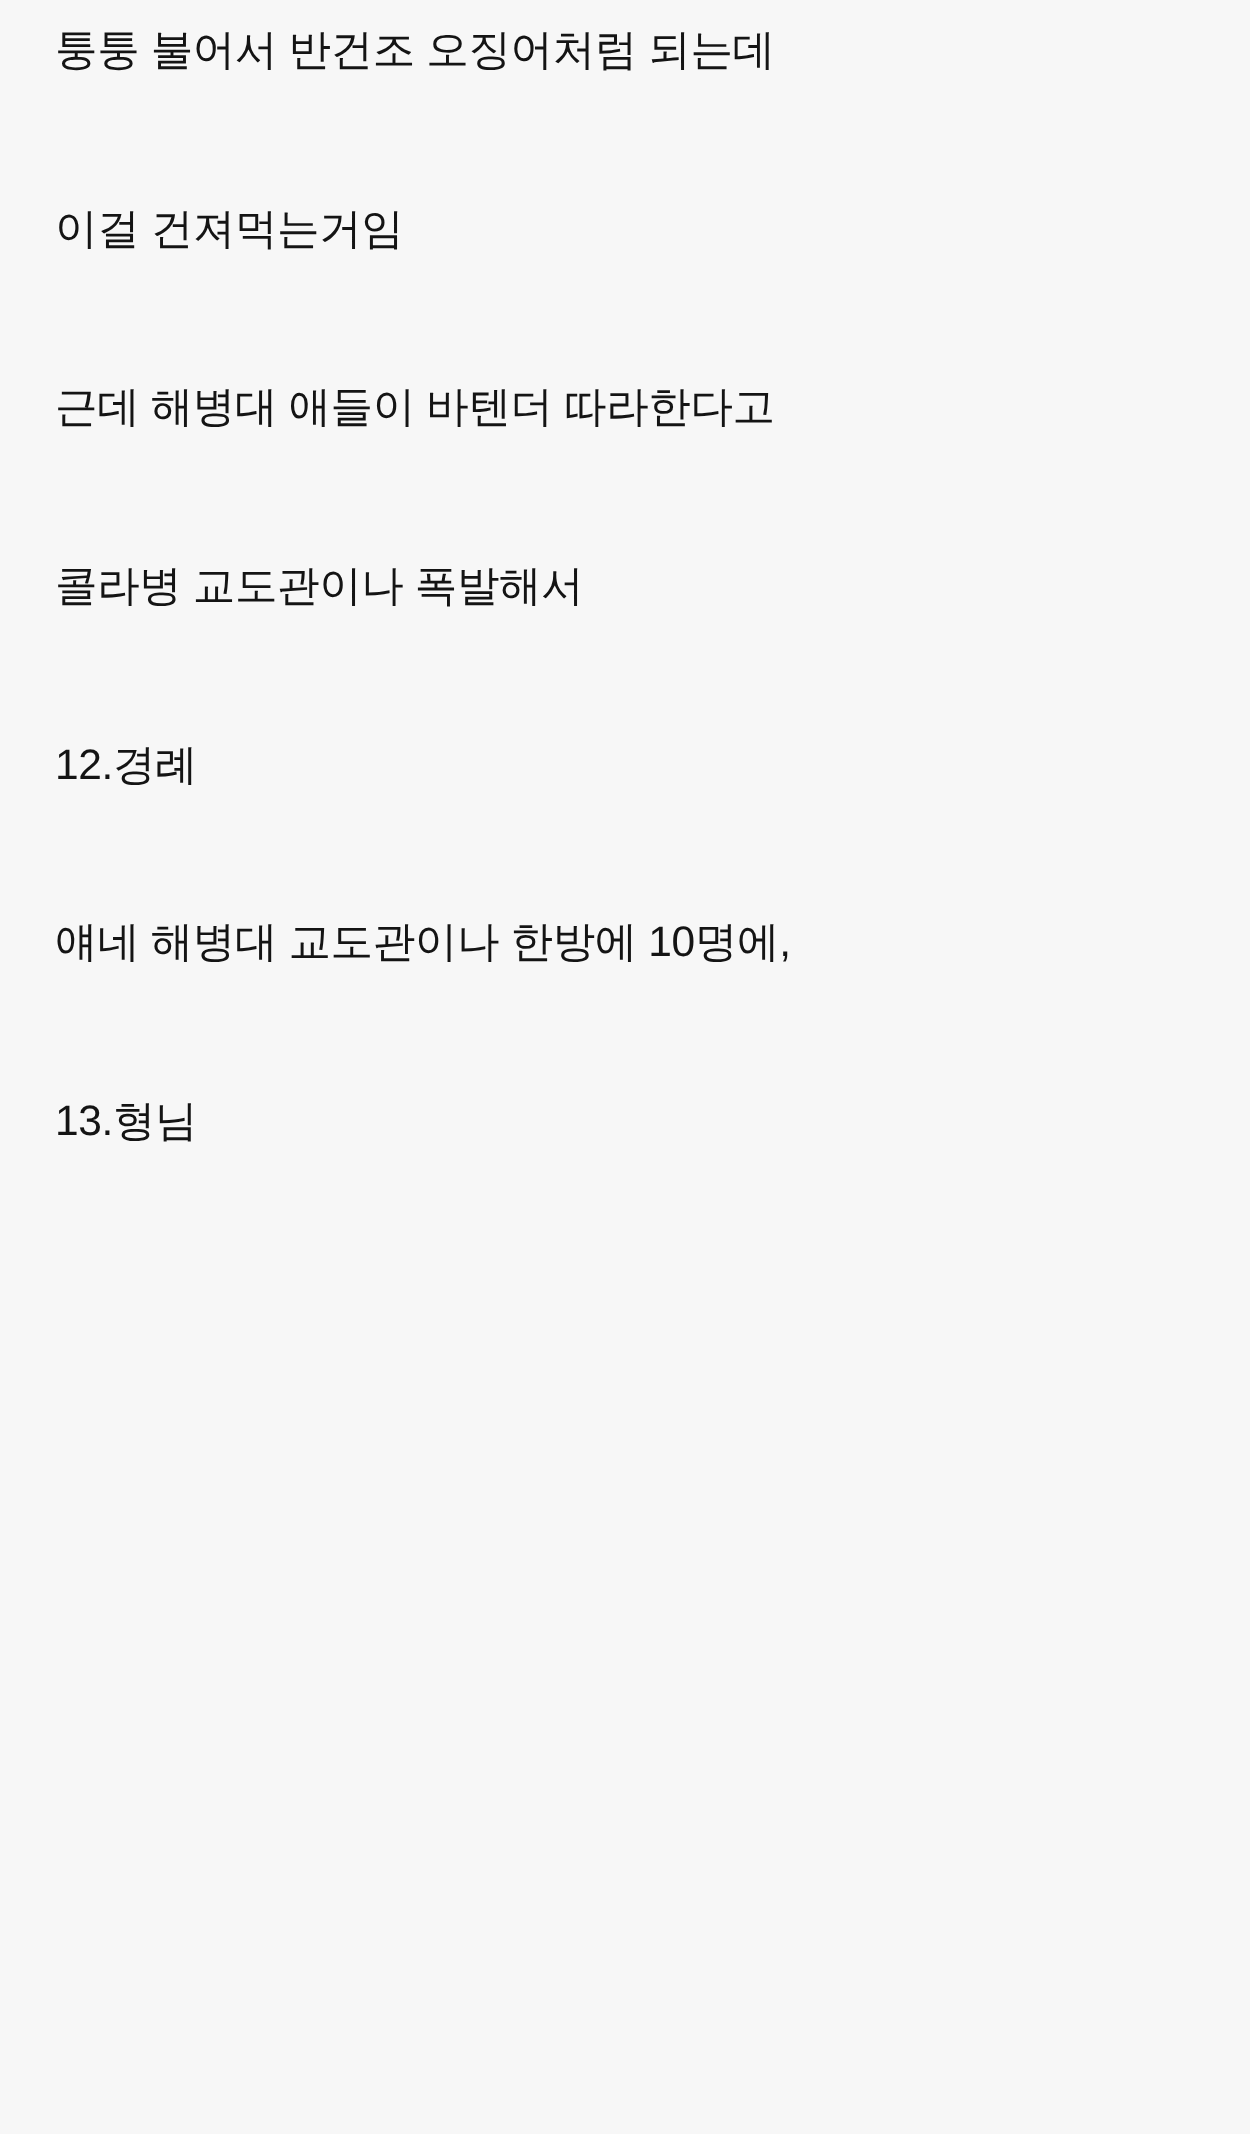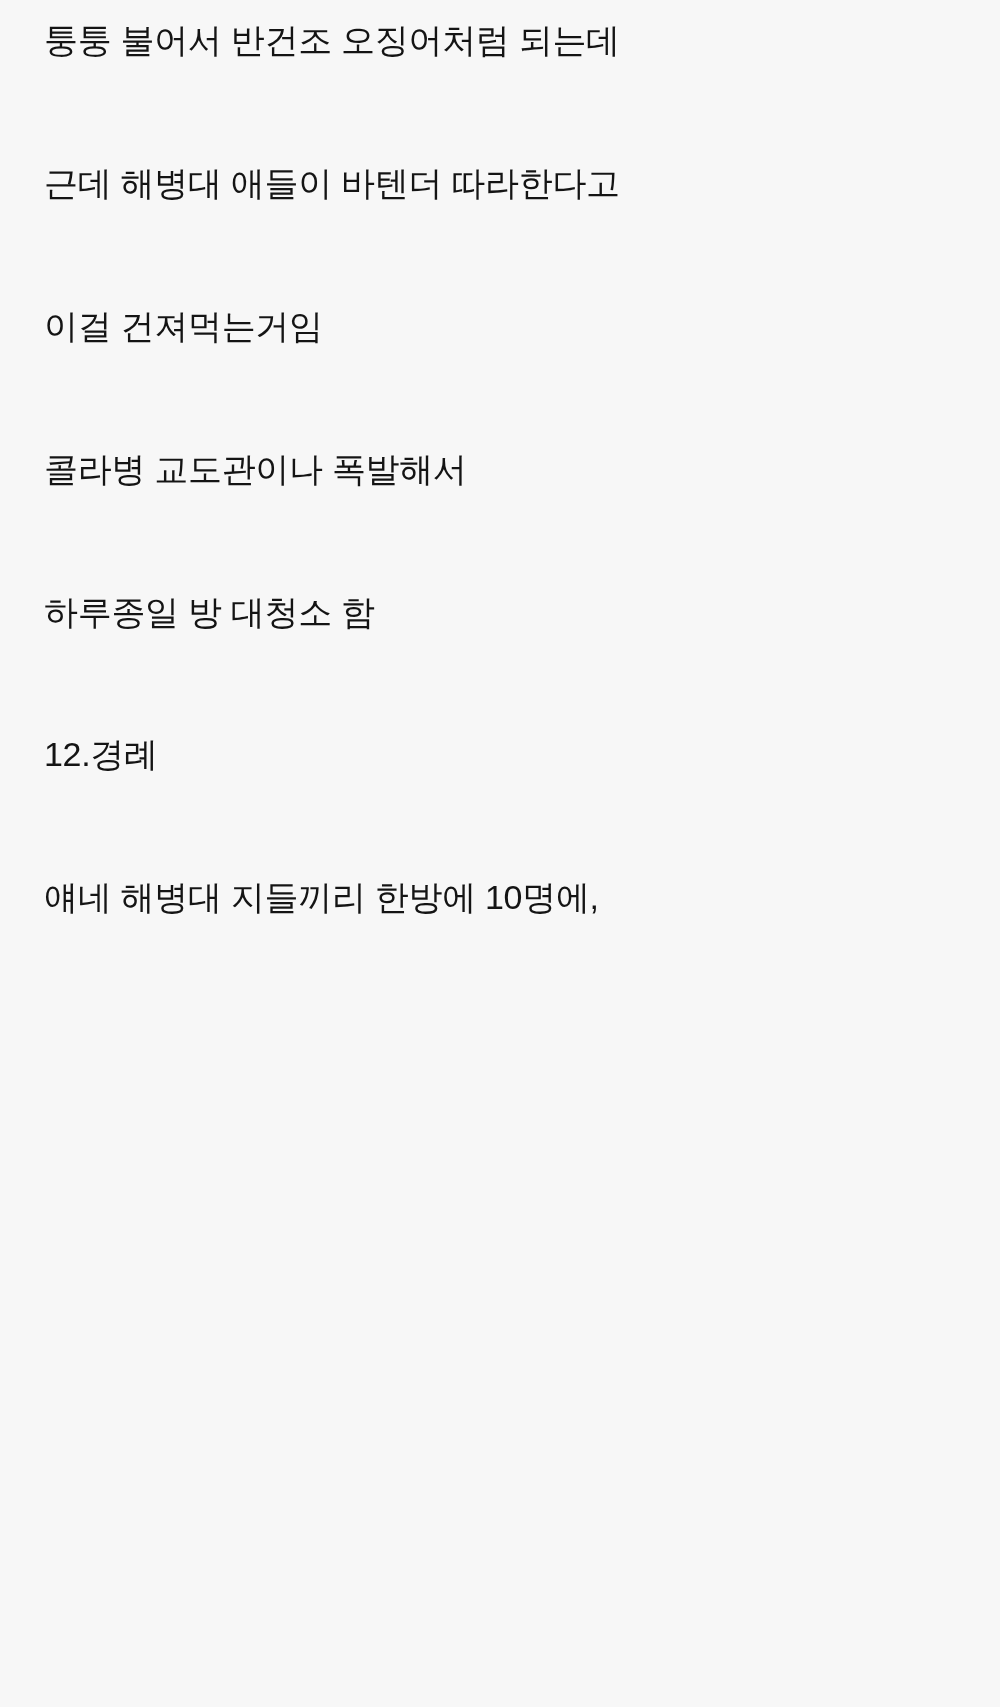--- a/index.html
+++ b/index.html
@@ -42,19 +42,19 @@
   }
   .heading {
     font-weight: 400;
   }
 </style>
 </head>
 <body>
 
 <div class="page">
   <p class="line para">퉁퉁 불어서 반건조 오징어처럼 되는데</p>
+  <p class="line para">이걸 건져먹는거임</p>
   <p class="line para">근데 해병대 애들이 바텐더 따라한다고</p>
-  <p class="line para">이걸 건져먹는거임</p>
   <p class="line para">콜라병 교도관이나 폭발해서</p>
-  <p class="line para">하루종일 방 대청소 함</p>
   <p class="line para heading">12.경례</p>
-  <p class="line para">얘네 해병대 지들끼리 한방에 10명에,</p>
+  <p class="line para">얘네 해병대 교도관이나 한방에 10명에,</p>
+  <p class="line para heading">13.형님</p>
 </div>
 
 </body></html>

